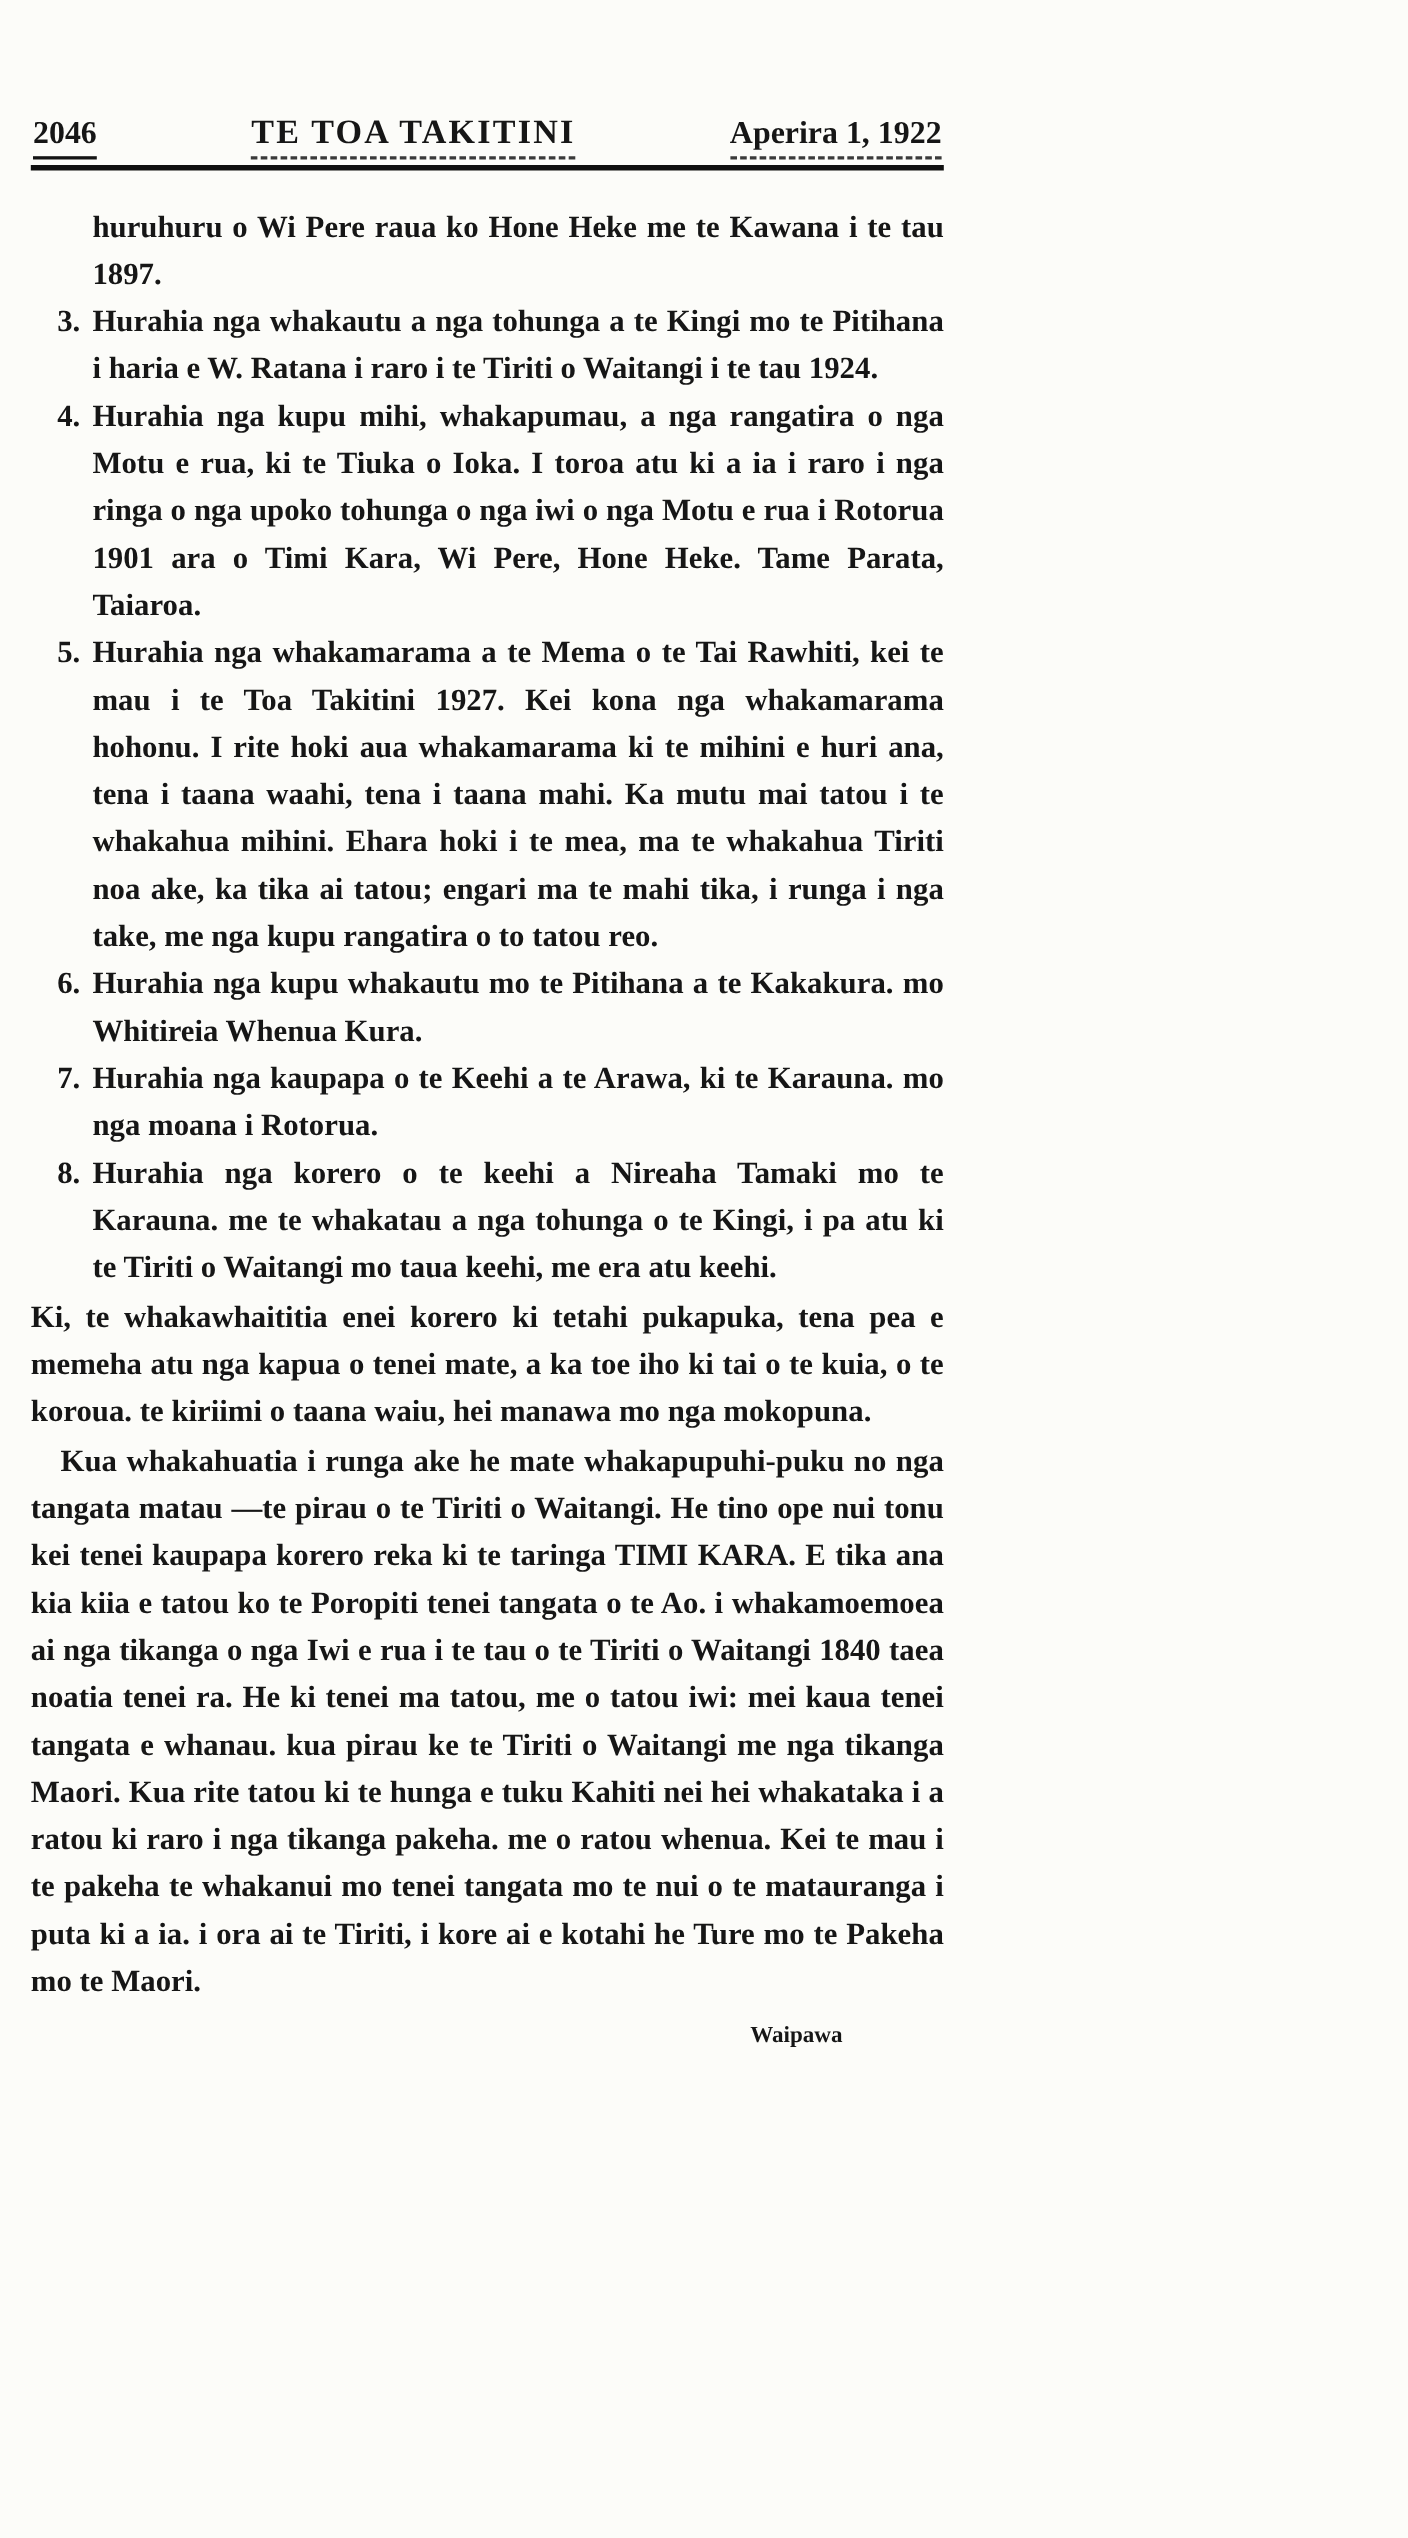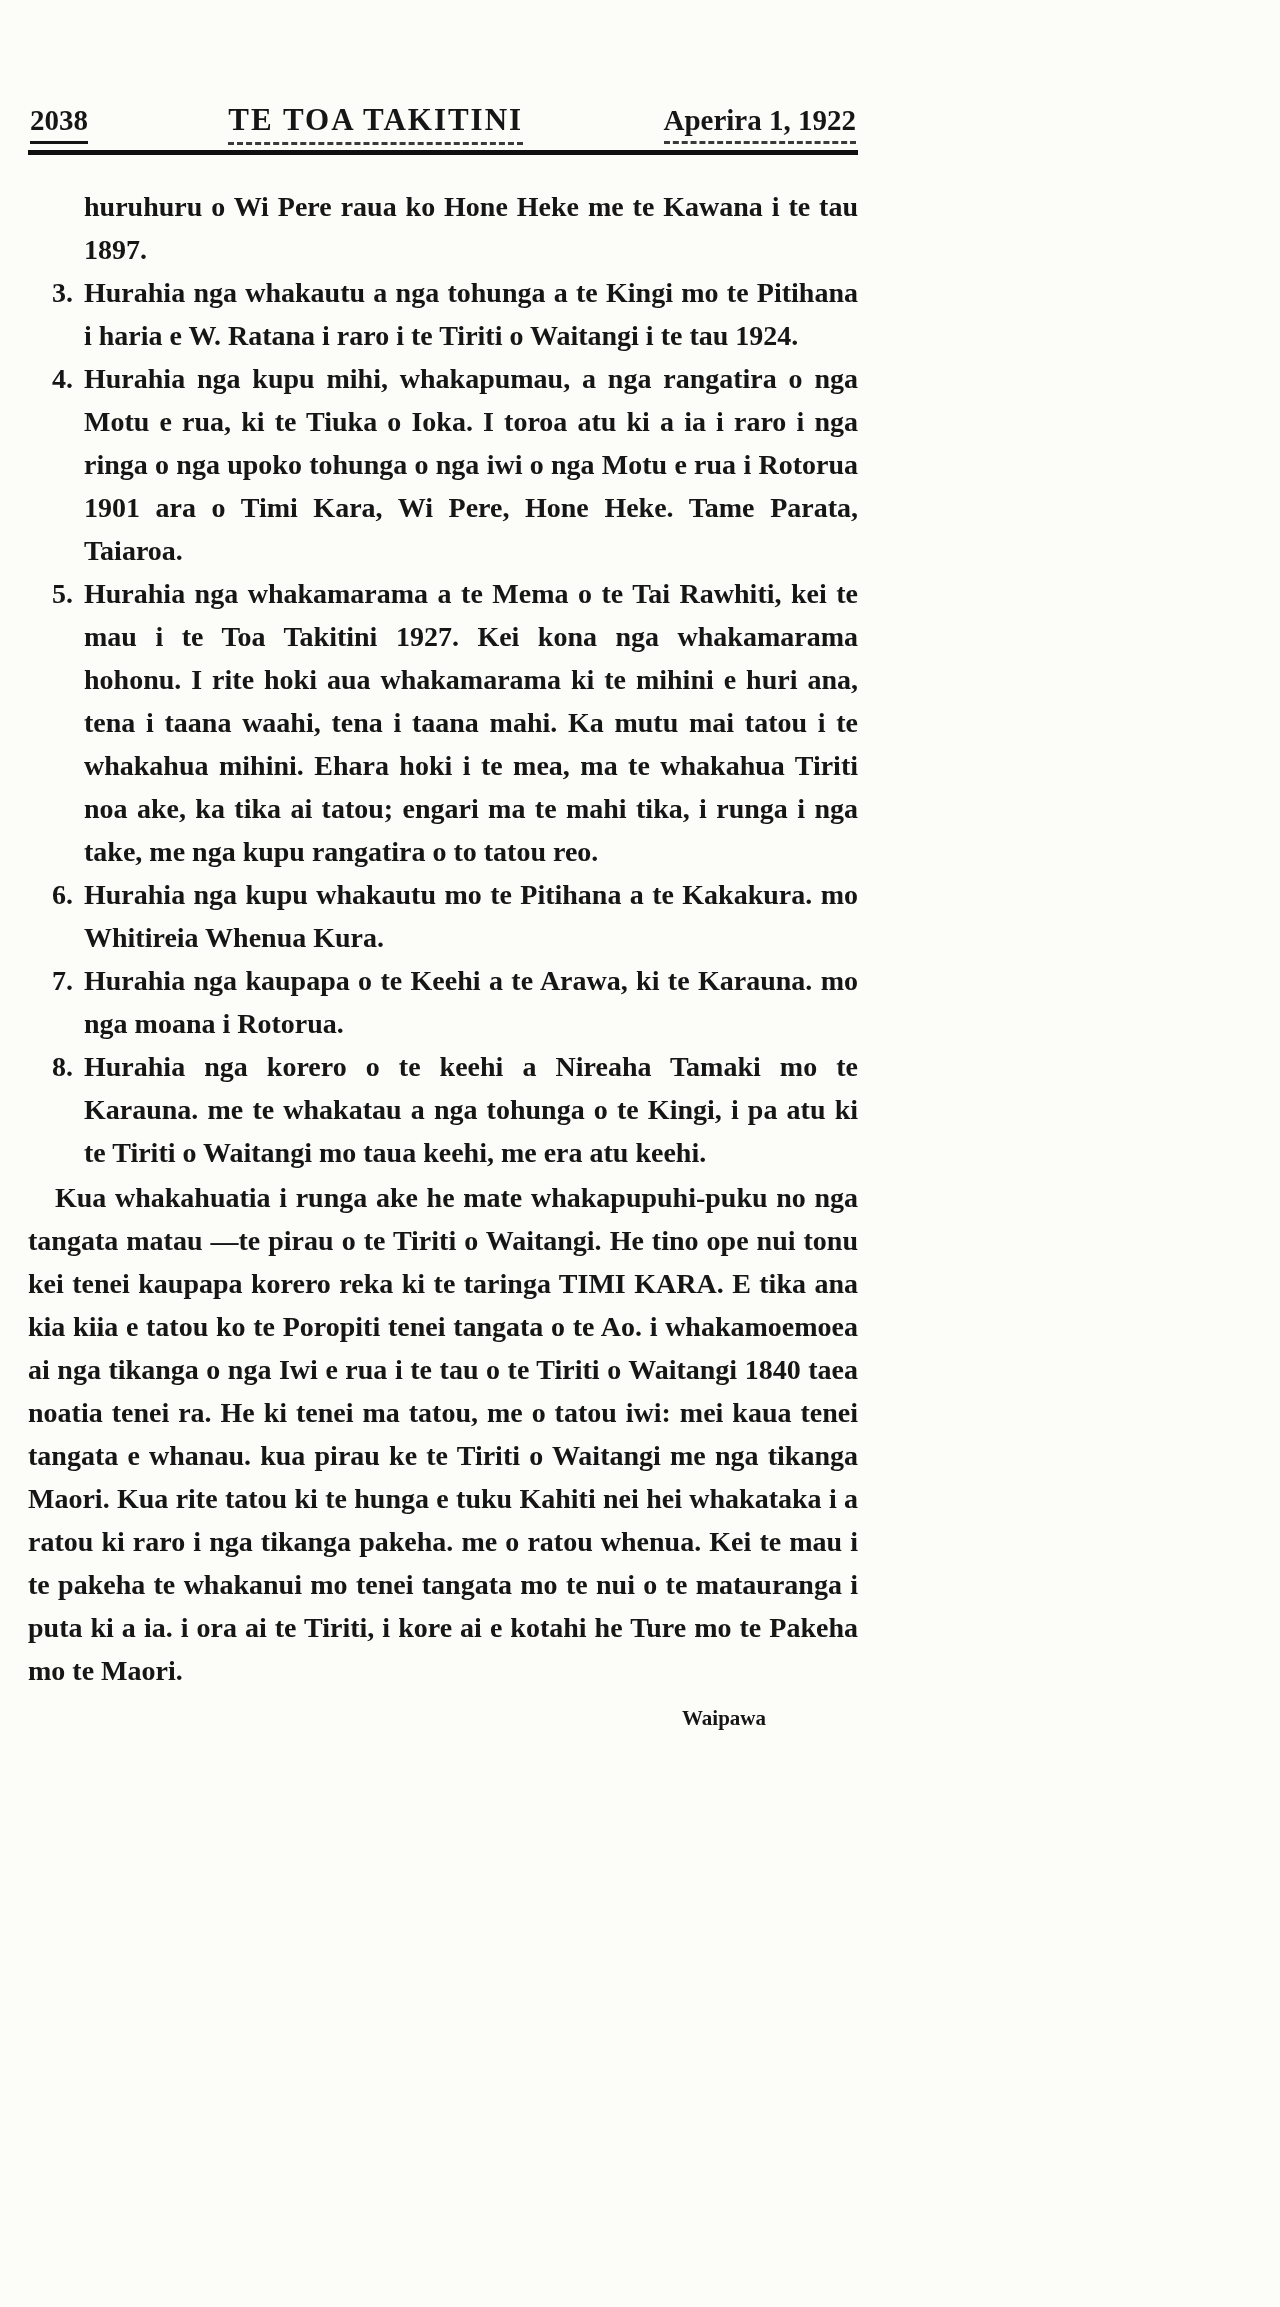--- a/index.html
+++ b/index.html
@@ -81,21 +81,21 @@
     line-height: 43px;
   }
 </style>
 </head>
 <body>
 
 <div class="sheet">
   <div class="column">
 
     <div class="header-row">
-      <span class="page-num">2038</span>
+      <span class="page-num">2046</span>
       <span class="masthead">TE TOA TAKITINI</span>
       <span class="issue-date">Aperira 1, 1922</span>
     </div>
     <div class="header-rule"></div>
 
     <div class="bodytext continuation">huruhuru o Wi Pere raua ko Hone Heke me te Kawana i te tau 1897.</div>
 
     <div class="numbered-list">
 
       <div class="bodytext list-item">
@@ -123,20 +123,21 @@
         <div class="itext">Hurahia nga kaupapa o te Keehi a te Arawa, ki te Karauna. mo nga moana i Rotorua.</div>
       </div>
 
       <div class="bodytext list-item">
         <span class="num">8.</span>
         <div class="itext">Hurahia nga korero o te keehi a Nireaha Tamaki mo te Karauna. me te whakatau a nga tohunga o te Kingi, i pa atu ki te Tiriti o Waitangi mo taua keehi, me era atu keehi.</div>
       </div>
 
     </div>
 
+    <div class="bodytext para">Ki, te whakawhaititia enei korero ki tetahi pukapuka, tena pea e memeha atu nga kapua o tenei mate, a ka toe iho ki tai o te kuia, o te koroua. te kiriimi o taana waiu, hei manawa mo nga mokopuna.</div>
     <div class="bodytext para indent">Kua whakahuatia i runga ake he mate whakapupuhi-puku no nga tangata matau —te pirau o te Tiriti o Waitangi. He tino ope nui tonu kei tenei kaupapa korero reka ki te taringa TIMI KARA. E tika ana kia kiia e tatou ko te Poropiti tenei tangata o te Ao. i whakamoemoea ai nga tikanga o nga Iwi e rua i te tau o te Tiriti o Waitangi 1840 taea noatia tenei ra. He ki tenei ma tatou, me o tatou iwi: mei kaua tenei tangata e whanau. kua pirau ke te Tiriti o Waitangi me nga tikanga Maori. Kua rite tatou ki te hunga e tuku Kahiti nei hei whakataka i a ratou ki raro i nga tikanga pakeha. me o ratou whenua. Kei te mau i te pakeha te whakanui mo tenei tangata mo te nui o te matauranga i puta ki a ia. i ora ai te Tiriti, i kore ai e kotahi he Ture mo te Pakeha mo te Maori.</div>
 
     <div class="signature">
       <div class="sig-place">Waipawa</div>
     </div>
 
   </div>
 </div>
 
 </body></html>

